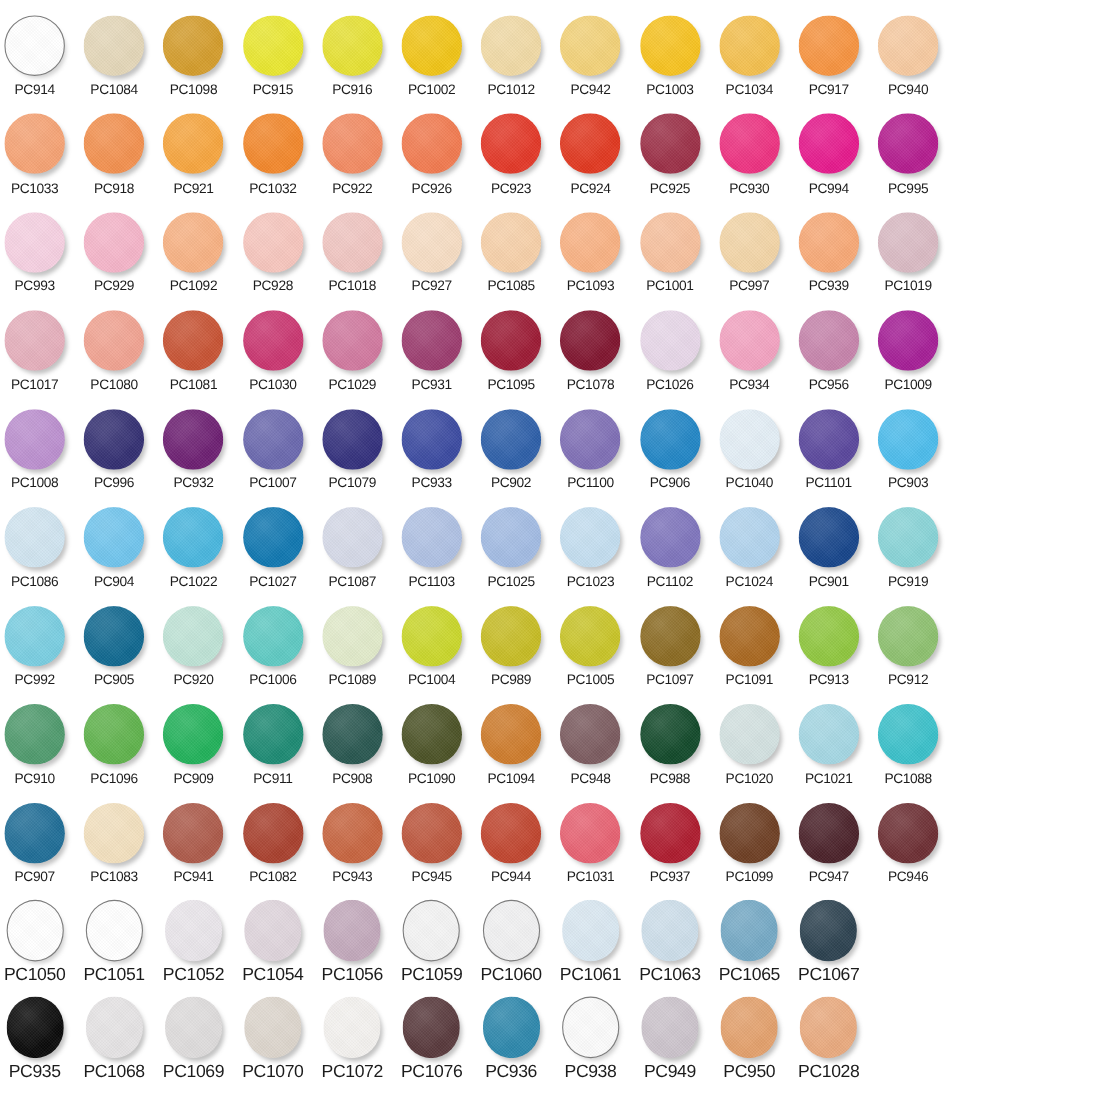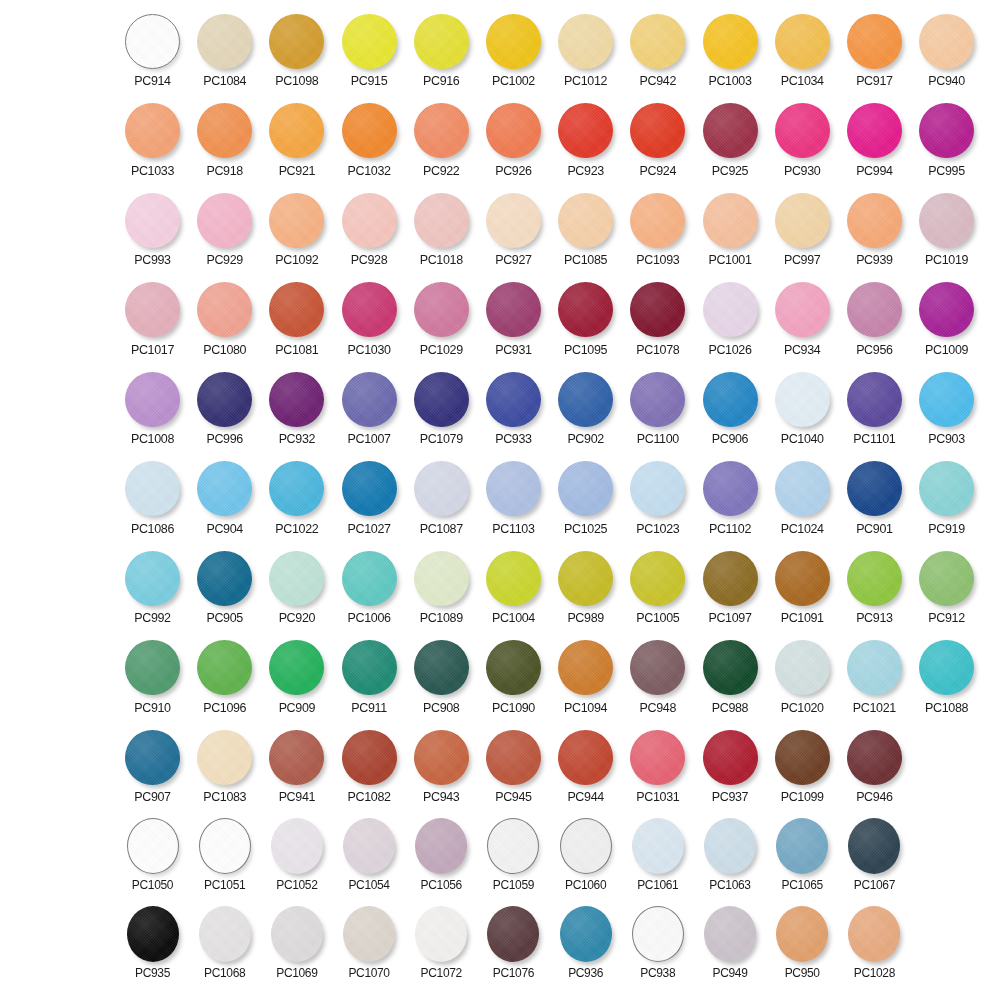--- a/index.html
+++ b/index.html
@@ -24,21 +24,20 @@
     display: flex;
     flex-direction: column;
     width: 1000px;
   }
   .swatch-row {
     display: flex;
     flex-direction: row;
     justify-content: flex-start;
     align-items: flex-start;
     height: 89.5px;
-    padding-left: 121px;
     box-sizing: border-box;
   }
   .swatch-cell {
     width: 63px;
     margin-right: 9.2px;
     display: flex;
     flex-direction: column;
     align-items: center;
     position: relative;
   }
@@ -89,21 +88,21 @@
   .swatch-row.compact .swatch-dot {
     width: 52px;
     height: 56px;
     border-radius: 50%;
   }
   .swatch-row.compact .swatch-dot.outlined {
     width: 50px;
     height: 54px;
   }
   .swatch-row.compact .swatch-label {
-    font-size: 12px;
+    font-size: 16px;
   }
 </style>
 </head>
 <body>
 
 <div id="chart">
   <div class="swatch-grid">
       <div class="swatch-row">
         <div class="swatch-cell">
           <div class="swatch-dot-wrap">
@@ -752,20 +751,26 @@
           <div class="swatch-label">PC937</div>
         </div>
         <div class="swatch-cell">
           <div class="swatch-dot-wrap">
             <div class="swatch-dot" style="background-color: rgb(109, 62, 35);"></div>
           </div>
           <div class="swatch-label">PC1099</div>
         </div>
         <div class="swatch-cell">
           <div class="swatch-dot-wrap">
+            <div class="swatch-dot" style="background-color: rgb(74, 33, 41);"></div>
+          </div>
+          <div class="swatch-label">PC947</div>
+        </div>
+        <div class="swatch-cell">
+          <div class="swatch-dot-wrap">
             <div class="swatch-dot" style="background-color: rgb(109, 47, 52);"></div>
           </div>
           <div class="swatch-label">PC946</div>
         </div>
       </div>
       <div class="swatch-row compact">
         <div class="swatch-cell">
           <div class="swatch-dot-wrap">
             <div class="swatch-dot outlined" style="background-color: rgb(255, 255, 255);"></div>
           </div>

